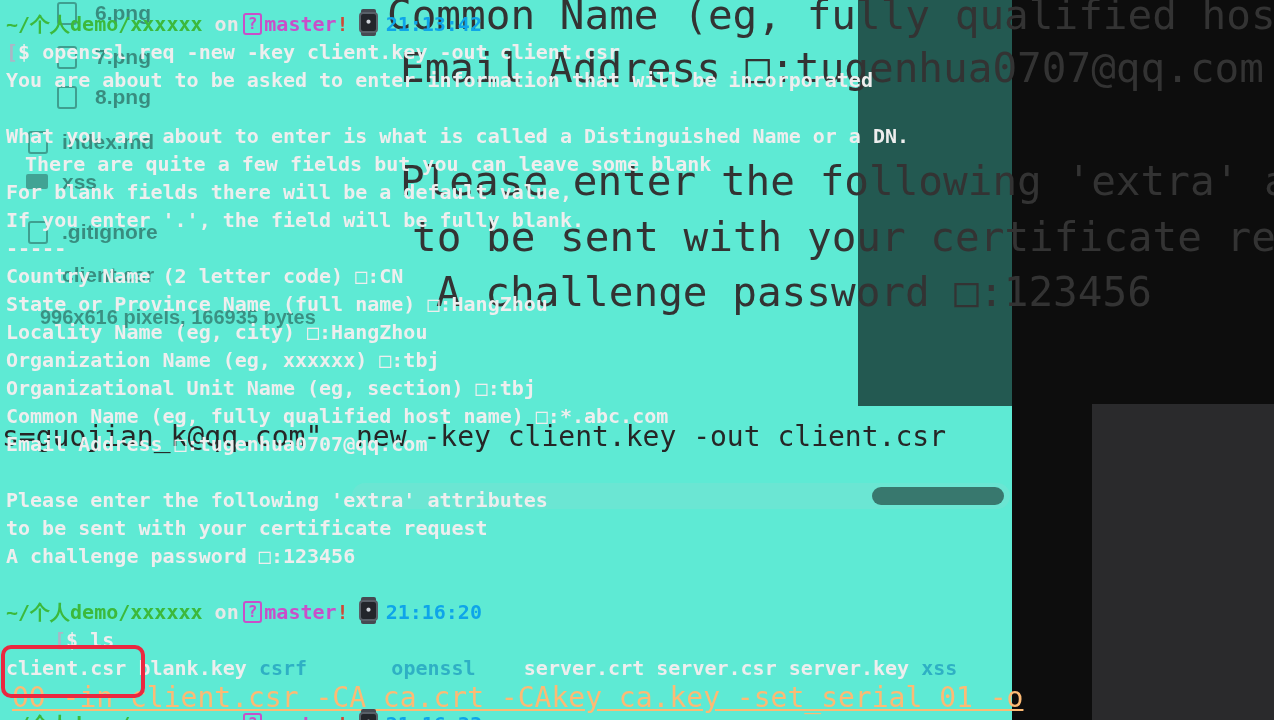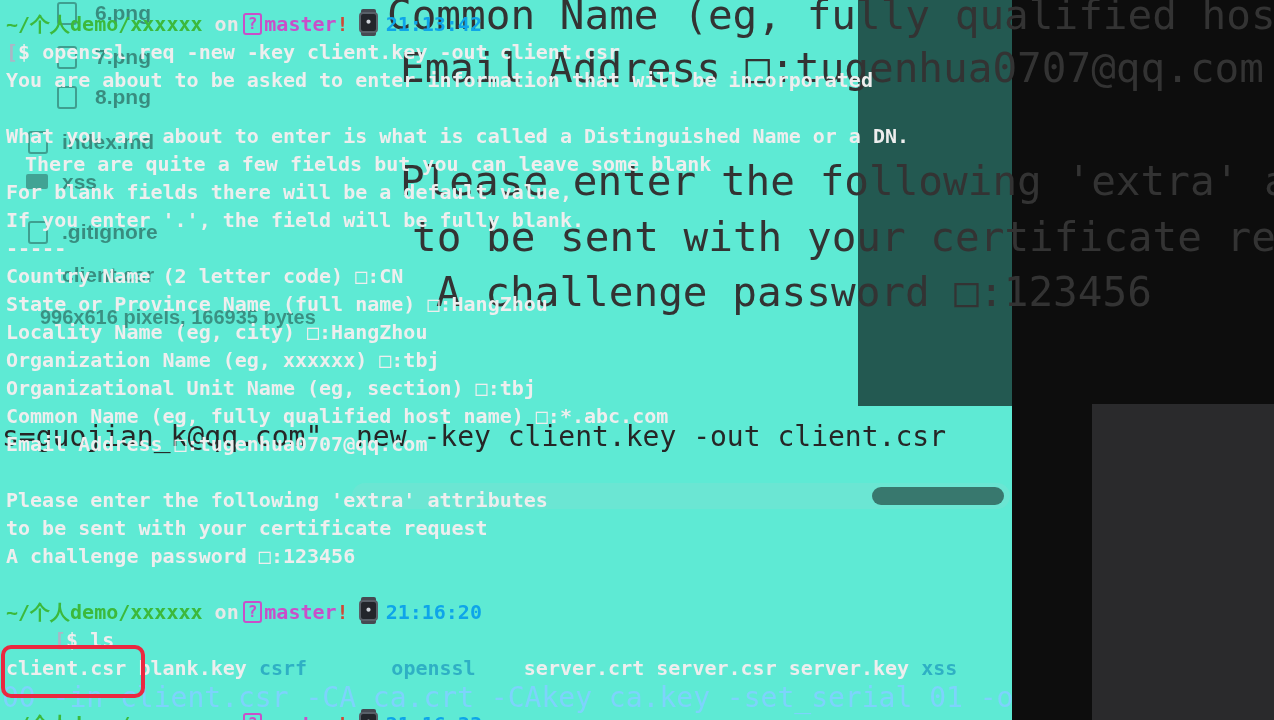--- a/index.html
+++ b/index.html
@@ -20,21 +20,21 @@
   .ghost-status{position:absolute;left:40px;top:306px;color:rgba(0,0,0,0.38);
     font-family:"Liberation Sans",sans-serif;font-size:20px;font-weight:bold;white-space:pre;}
   
   .bigtext div{position:absolute;white-space:pre;font-family:"DejaVu Sans Mono",monospace;}
   .bl0{left:387px;top:-9px;font-size:41px;color:#333333;}
   .bl1{left:400px;top:44px;font-size:41px;color:#333333;}
   .bl2{left:400px;top:157px;font-size:41px;color:#333333;}
   .bl3{left:412px;top:213px;font-size:41px;color:#333333;}
   .bl4{left:436px;top:268px;font-size:41px;color:#333333;}
   .bl5{left:2px;top:420px;font-size:28px;color:#262626;}
-  .bl6{left:2px;top:681px;font-size:28px;color:#7dd3fc;}
+  .bl6{left:12px;top:681px;font-size:28px;color:#fdba74;text-decoration:underline;}
   
   .sel-band{position:absolute;left:352px;top:483px;width:658px;height:26px;border-radius:13px;
     background:rgba(200,205,210,0.13);}
   .sel-pill{position:absolute;left:872px;top:487px;width:132px;height:18px;border-radius:9px;
     background:rgba(0,0,0,0.48);}
   
   .term-text{position:absolute;left:0;top:0;width:1012px;height:720px;}
   .tl{position:absolute;left:6px;white-space:pre;font-size:20px;line-height:28px;
     font-weight:bold;color:#eeeeee;}
   .t-p1{top:10px;}  .t-c1{top:38px;}

